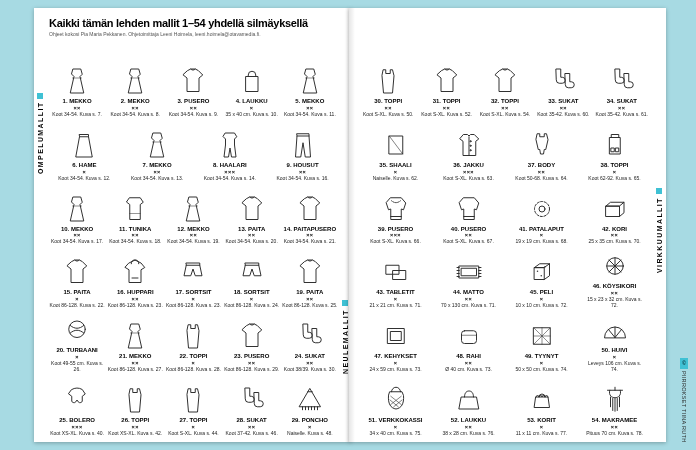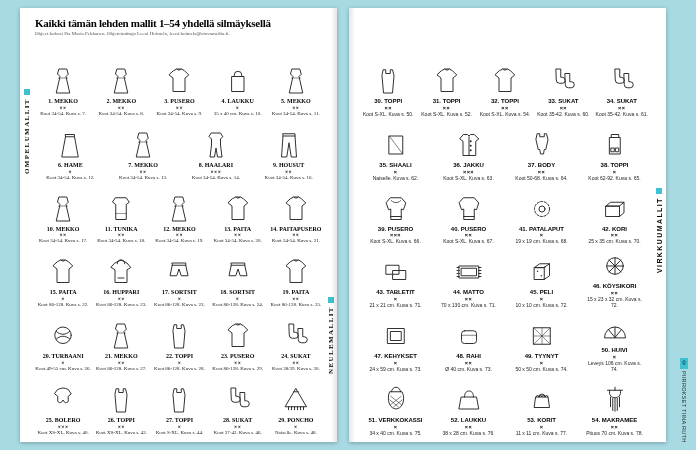--- a/index.html
+++ b/index.html
@@ -1,20 +1,20 @@
 <!DOCTYPE html>
 <html style="--bg: #a7dae3; --accent: #3fc1d4;"><head>
 <meta charset="utf-8">
 <style>
   :root{ --bg:#a7dae3; --accent:#3fc1d4; }
   html,body{margin:0;padding:0;}
   body{font-family:"Liberation Sans",sans-serif;background:#888;}
   .stage{position:relative;width:696px;height:450px;background:var(--bg);overflow:hidden;}
   .page{position:absolute;top:8px;width:317px;height:434px;background:#ffffff;box-shadow:0 1px 4px rgba(0,0,0,.28);}
-  #left-page{left:20px;font-family:Liberation Serif, serif;}
+  #left-page{left:34px;}
   #right-page{left:349px;}
   #left-page::after{content:"";position:absolute;right:0;top:0;bottom:0;width:6px;background:linear-gradient(to left,rgba(0,0,0,.10),rgba(0,0,0,0));}
   #right-page::after{content:"";position:absolute;left:0;top:0;bottom:0;width:6px;background:linear-gradient(to right,rgba(0,0,0,.10),rgba(0,0,0,0));}
 
   .header{position:absolute;left:15px;top:9px;right:6px;}
   .title{font-size:11px;font-weight:bold;color:#000;letter-spacing:-0.3px;white-space:nowrap;}
   .subtitle{font-size:5px;color:#555;margin-top:2px;white-space:nowrap;}
 
   .vlabel{position:absolute;writing-mode:vertical-rl;transform:rotate(180deg);
           font-size:7px;font-weight:bold;letter-spacing:1.4px;color:#000;

